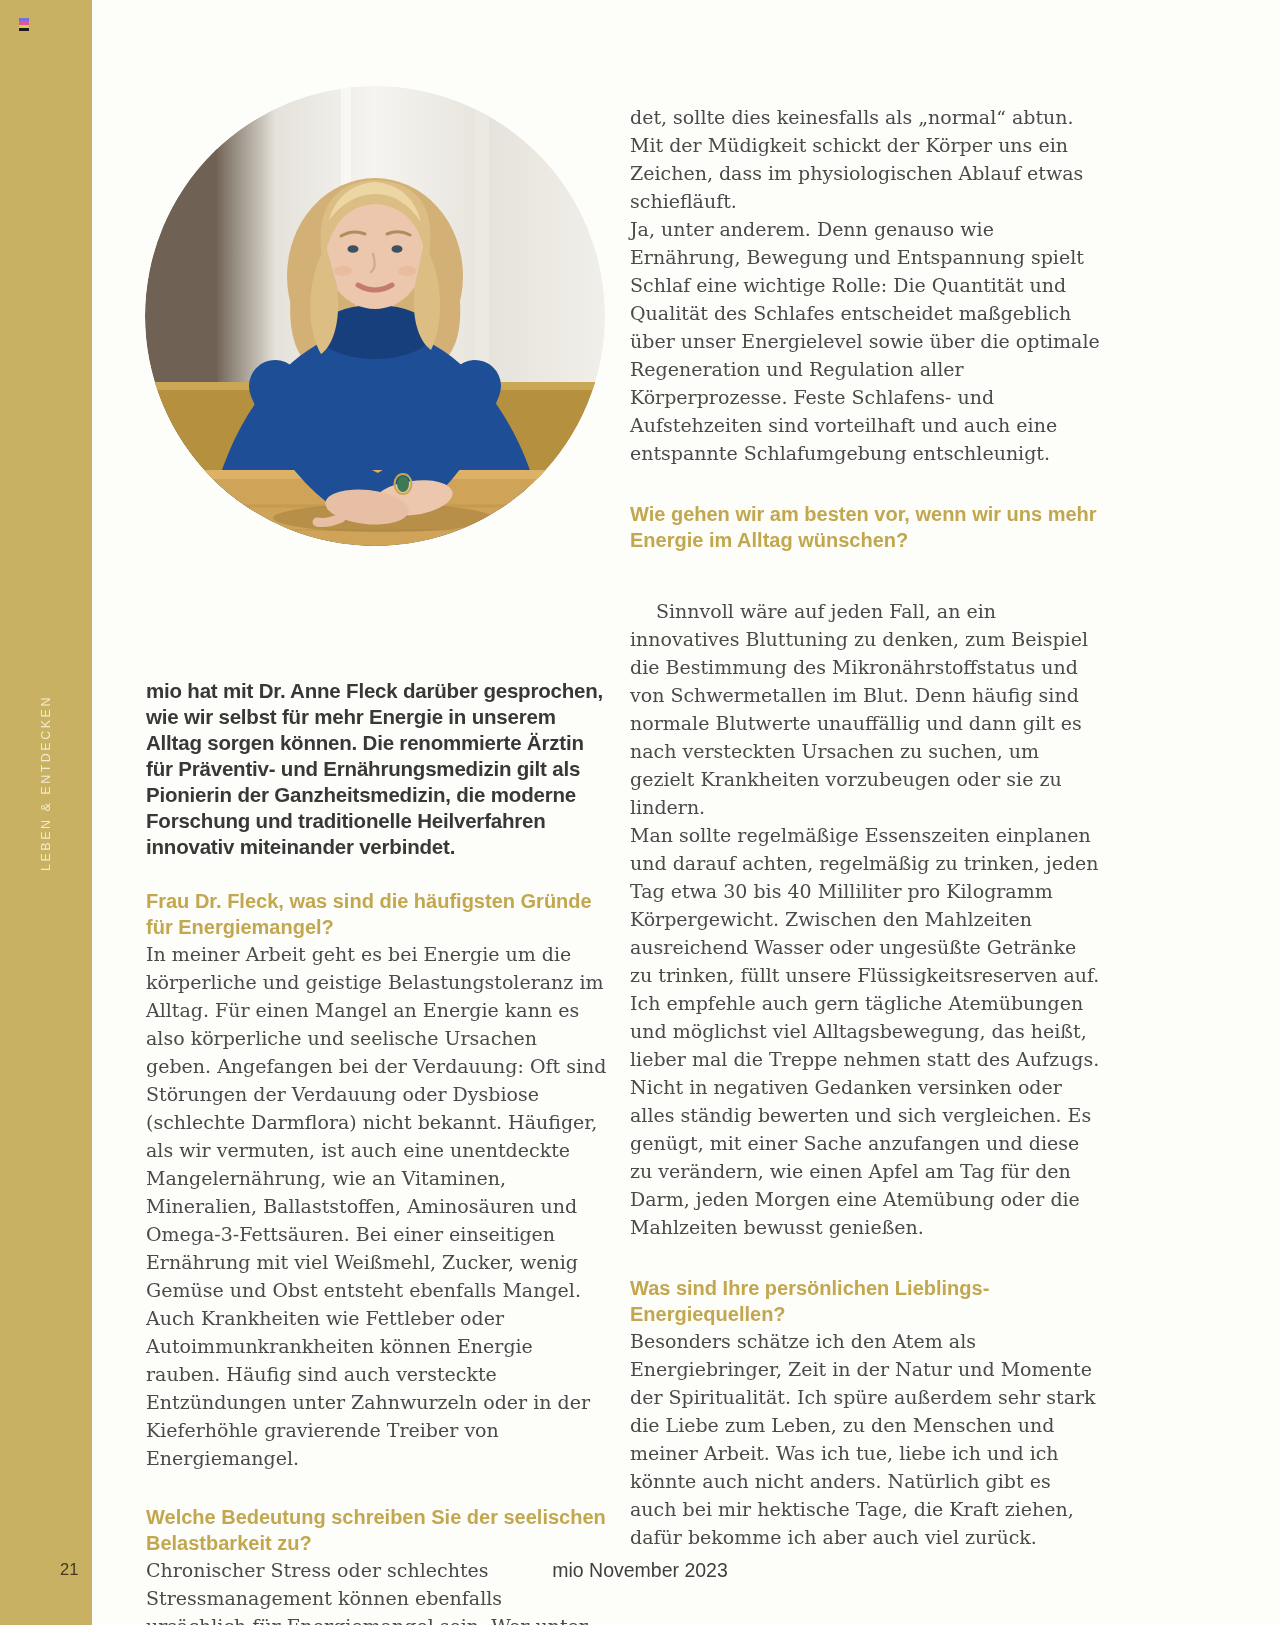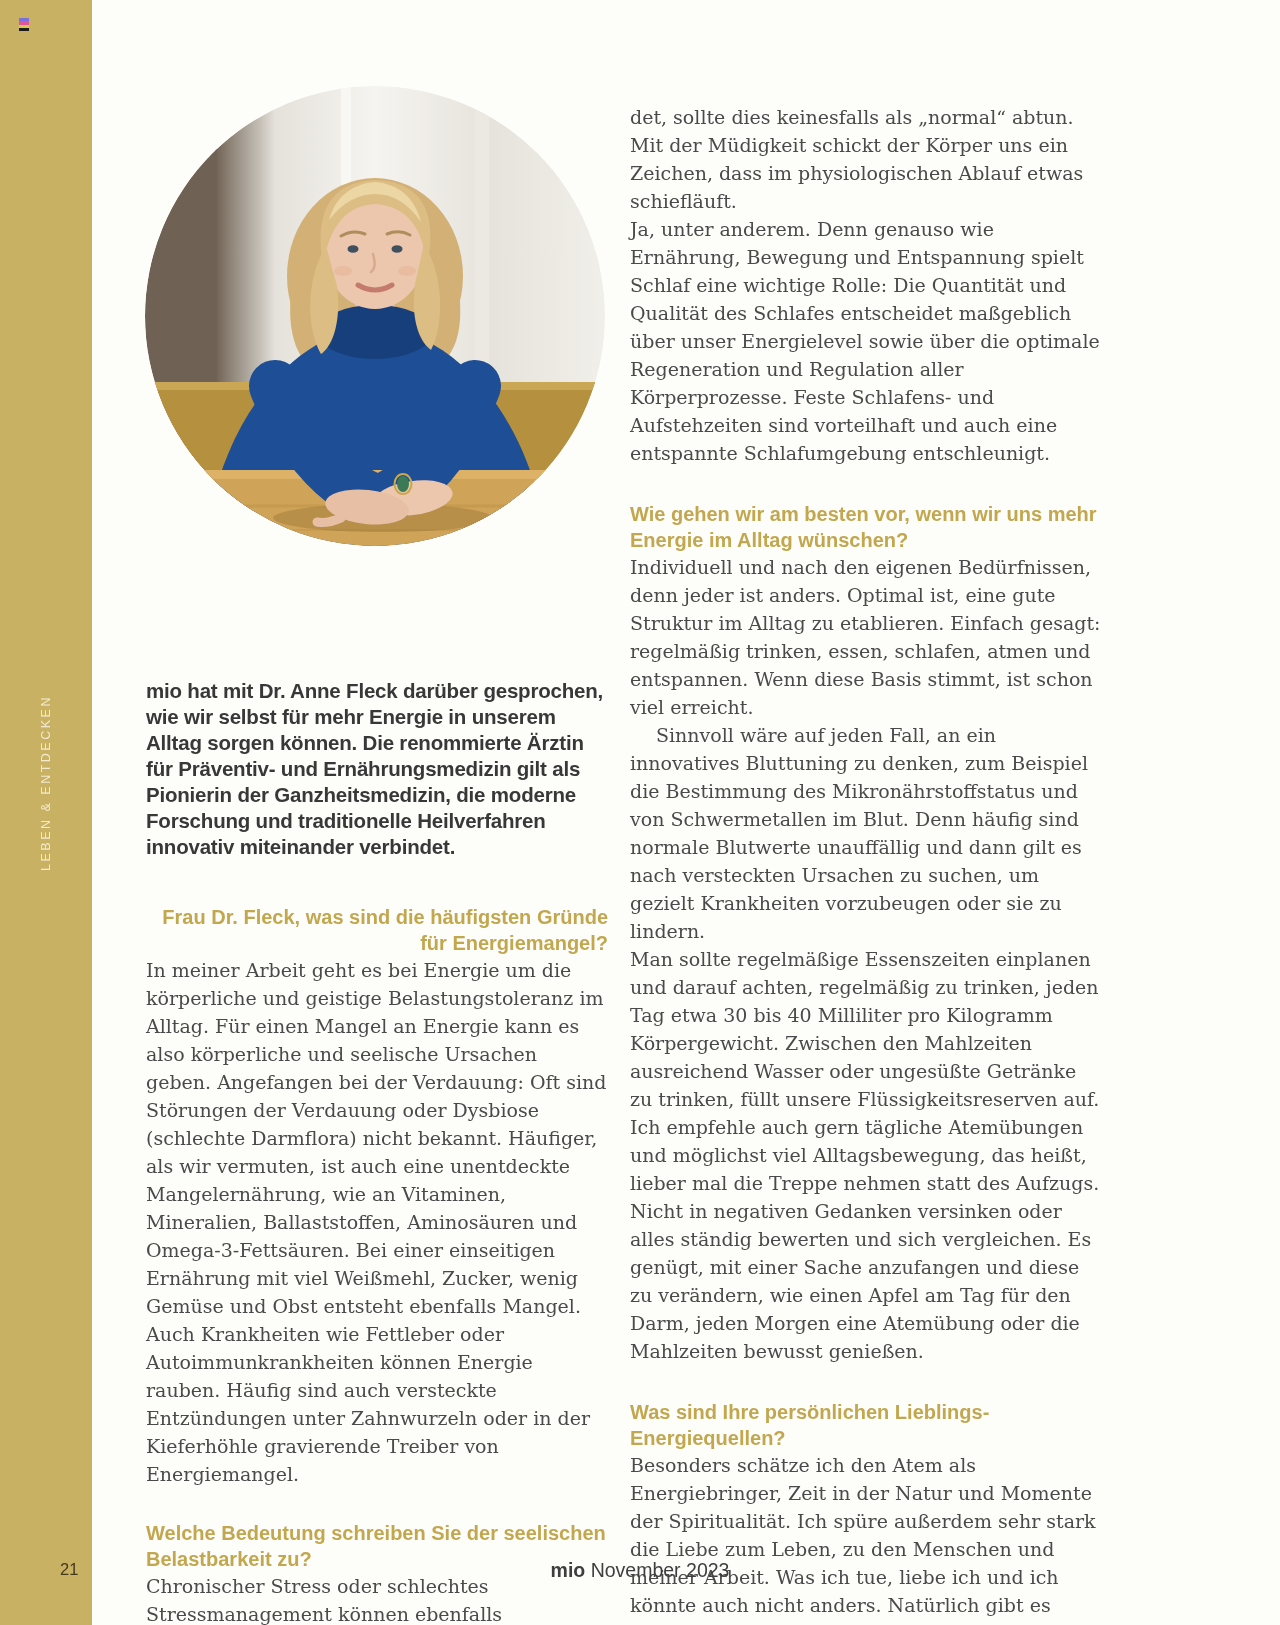--- a/index.html
+++ b/index.html
@@ -71,37 +71,37 @@
     letter-spacing:-0.2px;
     color:#383838;
   }
   .question{
     font-weight:bold;
     font-size:20px; line-height:26px;
     color:#c2a74f;
     margin-top:32px;
   }
   .right-col .question{ margin-top:34px; }
-  .question.first{ margin-top:44px;text-align:right; }
+  .question.first{ margin-top:28px; }
   .answer{
     font-family:"DejaVu Serif", serif;
     font-size:19px; line-height:28px;
     color:#4a4a4a;
   }
   .answer.cont{ margin-top:0; }
-  .answer.indent{ text-indent:26px; }
+  .answer.indent{ text-indent:26px;margin-top:44px; }
 
   
   .footer{
     position:absolute; left:50%; top:1559px;
     transform:translateX(-50%);
     font-size:19.5px; color:#3e3e3e;
     white-space:nowrap;
   }
-  .footer .brand{ font-weight:bold; }
+  .footer .brand{ font-weight:normal; }
 </style>
 </head>
 <body>
 
 <div class="sidebar">
   <div class="reg-mark">
     <span class="s1"></span>
       <span class="s2"></span>
       <span class="s3"></span>
       <span class="s4"></span>
@@ -200,21 +200,20 @@
   <p class="question first">Frau Dr. Fleck, was sind die häufigsten Gründe für Energiemangel?</p>
   <p class="answer">In meiner Arbeit geht es bei Energie um die körperliche und geistige Belastungstoleranz im Alltag. Für einen Mangel an Energie kann es also körperliche und seelische Ursachen geben. Angefangen bei der Verdauung: Oft sind Störungen der Verdauung oder Dysbiose (schlechte Darmflora) nicht bekannt. Häufiger, als wir vermuten, ist auch eine unentdeckte Mangelernährung, wie an Vitaminen, Mineralien, Ballaststoffen, Aminosäuren und Omega-3-Fettsäuren. Bei einer einseitigen Ernährung mit viel Weißmehl, Zucker, wenig Gemüse und Obst entsteht ebenfalls Mangel. Auch Krankheiten wie Fettleber oder Autoimmunkrankheiten können Energie rauben. Häufig sind auch versteckte Entzündungen unter Zahnwurzeln oder in der Kieferhöhle gravierende Treiber von Energiemangel.</p>
   <p class="question">Welche Bedeutung schreiben Sie der seelischen Belastbarkeit zu?</p>
   <p class="answer">Chronischer Stress oder schlechtes Stressmanagement können ebenfalls ursächlich für Energiemangel sein. Wer unter lang anhaltender Müdigkeit lei-</p>
 </div>
 
 <div class="right-col">
   <p class="answer cont">det, sollte dies keinesfalls als „normal“ abtun. Mit der Müdigkeit schickt der Körper uns ein Zeichen, dass im physiologischen Ablauf etwas schiefläuft.</p>
   <p class="answer">Ja, unter anderem. Denn genauso wie Ernährung, Bewegung und Entspannung spielt Schlaf eine wichtige Rolle: Die Quantität und Qualität des Schlafes entscheidet maßgeblich über unser Energielevel sowie über die optimale Regeneration und Regulation aller Körperprozesse. Feste Schlafens- und Aufstehzeiten sind vorteilhaft und auch eine entspannte Schlafumgebung entschleunigt.</p>
   <p class="question">Wie gehen wir am besten vor, wenn wir uns mehr Energie im Alltag wünschen?</p>
-  <p class="answer">Individuell und nach den eigenen Bedürfnissen, denn jeder ist anders. Optimal ist, eine gute Struktur im Alltag zu etablieren. Einfach gesagt: regelmäßig trinken, essen, schlafen, atmen und entspannen. Wenn diese Basis stimmt, ist schon viel erreicht.</p>
   <p class="answer indent">Sinnvoll wäre auf jeden Fall, an ein innovatives Bluttuning zu denken, zum Beispiel die Bestimmung des Mikronährstoffstatus und von Schwermetallen im Blut. Denn häufig sind normale Blutwerte unauffällig und dann gilt es nach versteckten Ursachen zu suchen, um gezielt Krankheiten vorzubeugen oder sie zu lindern.</p>
   <p class="answer">Man sollte regelmäßige Essenszeiten einplanen und darauf achten, regelmäßig zu trinken, jeden Tag etwa 30 bis 40 Milliliter pro Kilogramm Körpergewicht. Zwischen den Mahlzeiten ausreichend Wasser oder ungesüßte Getränke zu trinken, füllt unsere Flüssigkeitsreserven auf. Ich empfehle auch gern tägliche Atemübungen und möglichst viel Alltagsbewegung, das heißt, lieber mal die Treppe nehmen statt des Aufzugs. Nicht in negativen Gedanken versinken oder alles ständig bewerten und sich vergleichen. Es genügt, mit einer Sache anzufangen und diese zu verändern, wie einen Apfel am Tag für den Darm, jeden Morgen eine Atemübung oder die Mahlzeiten bewusst genießen.</p>
   <p class="question">Was sind Ihre persönlichen Lieblings-Energiequellen?</p>
   <p class="answer">Besonders schätze ich den Atem als Energiebringer, Zeit in der Natur und Momente der Spiritualität. Ich spüre außerdem sehr stark die Liebe zum Leben, zu den Menschen und meiner Arbeit. Was ich tue, liebe ich und ich könnte auch nicht anders. Natürlich gibt es auch bei mir hektische Tage, die Kraft ziehen, dafür bekomme ich aber auch viel zurück.</p>
 
 </div>
 
 <div class="footer">
   <span class="brand">mio</span><span> November 2023</span>
 </div>

